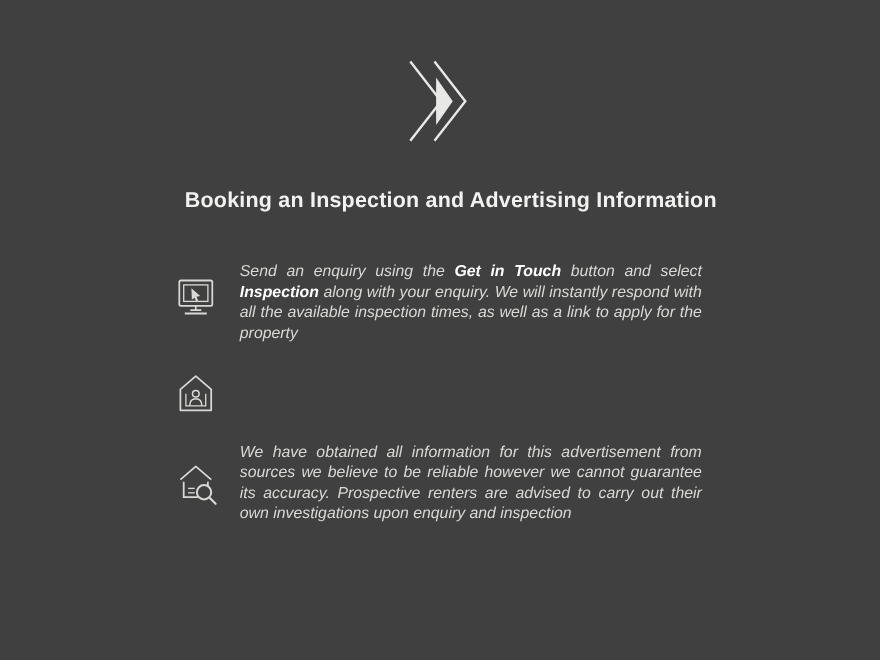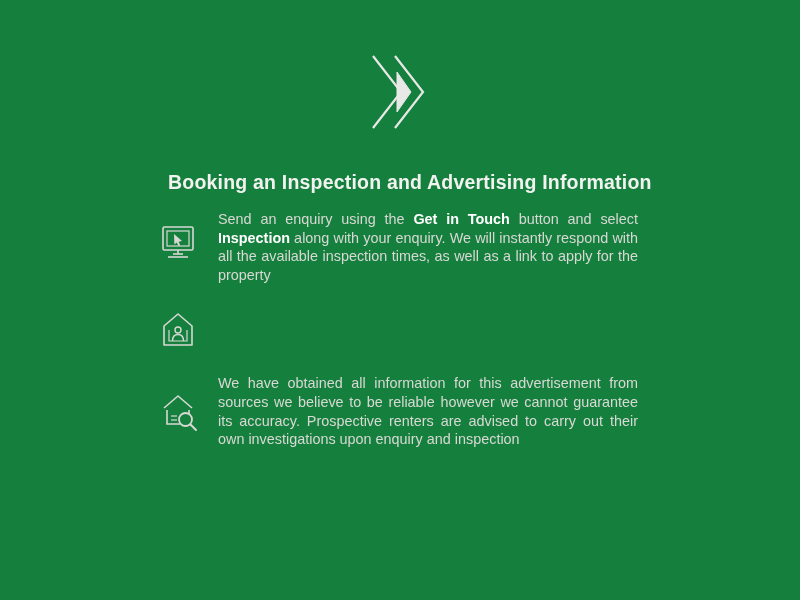--- a/index.html
+++ b/index.html
@@ -11,21 +11,21 @@
     height: 600px;
     background: #000000;
     font-family: "Liberation Sans", sans-serif;
     color: #e8e8e6;
     overflow: hidden;
   }
   .page {
     position: relative;
     width: 800px;
     height: 600px;
-    background: #15803d;
+    background: #404040;
   }
   
   .logo-wrap {
     position: absolute;
     left: 0;
     top: 52px;
     width: 800px;
     display: flex;
     justify-content: center;
   }
@@ -41,22 +41,23 @@
     font-size: 19.5px;
     font-weight: bold;
     letter-spacing: 0.2px;
     color: #f2f2f0;
     line-height: 1.3;
   }
   
   .items {
     position: absolute;
     left: 160px;
-    top: 210px;
+    top: 238px;
     width: 480px;
+    font-style: italic;
   }
   .item {
     position: relative;
     display: flex;
     align-items: flex-start;
     margin-bottom: 25px;
   }
   .item-icon {
     flex: 0 0 58px;
     width: 58px;

